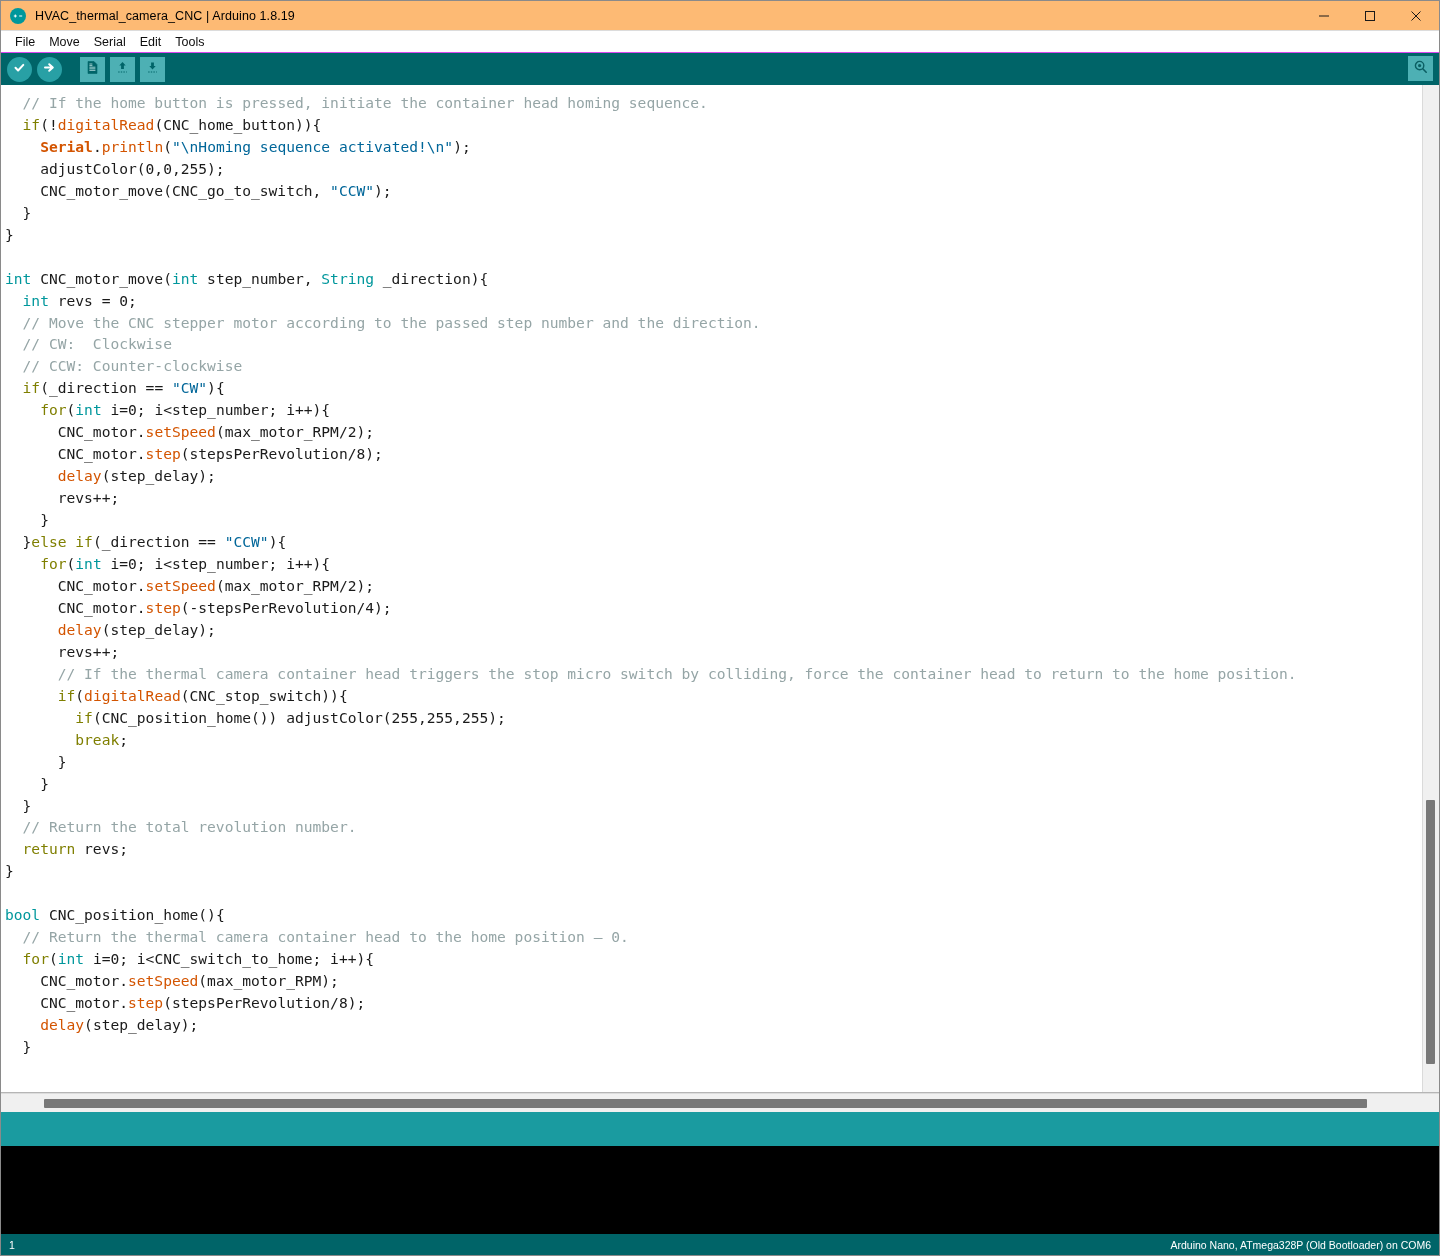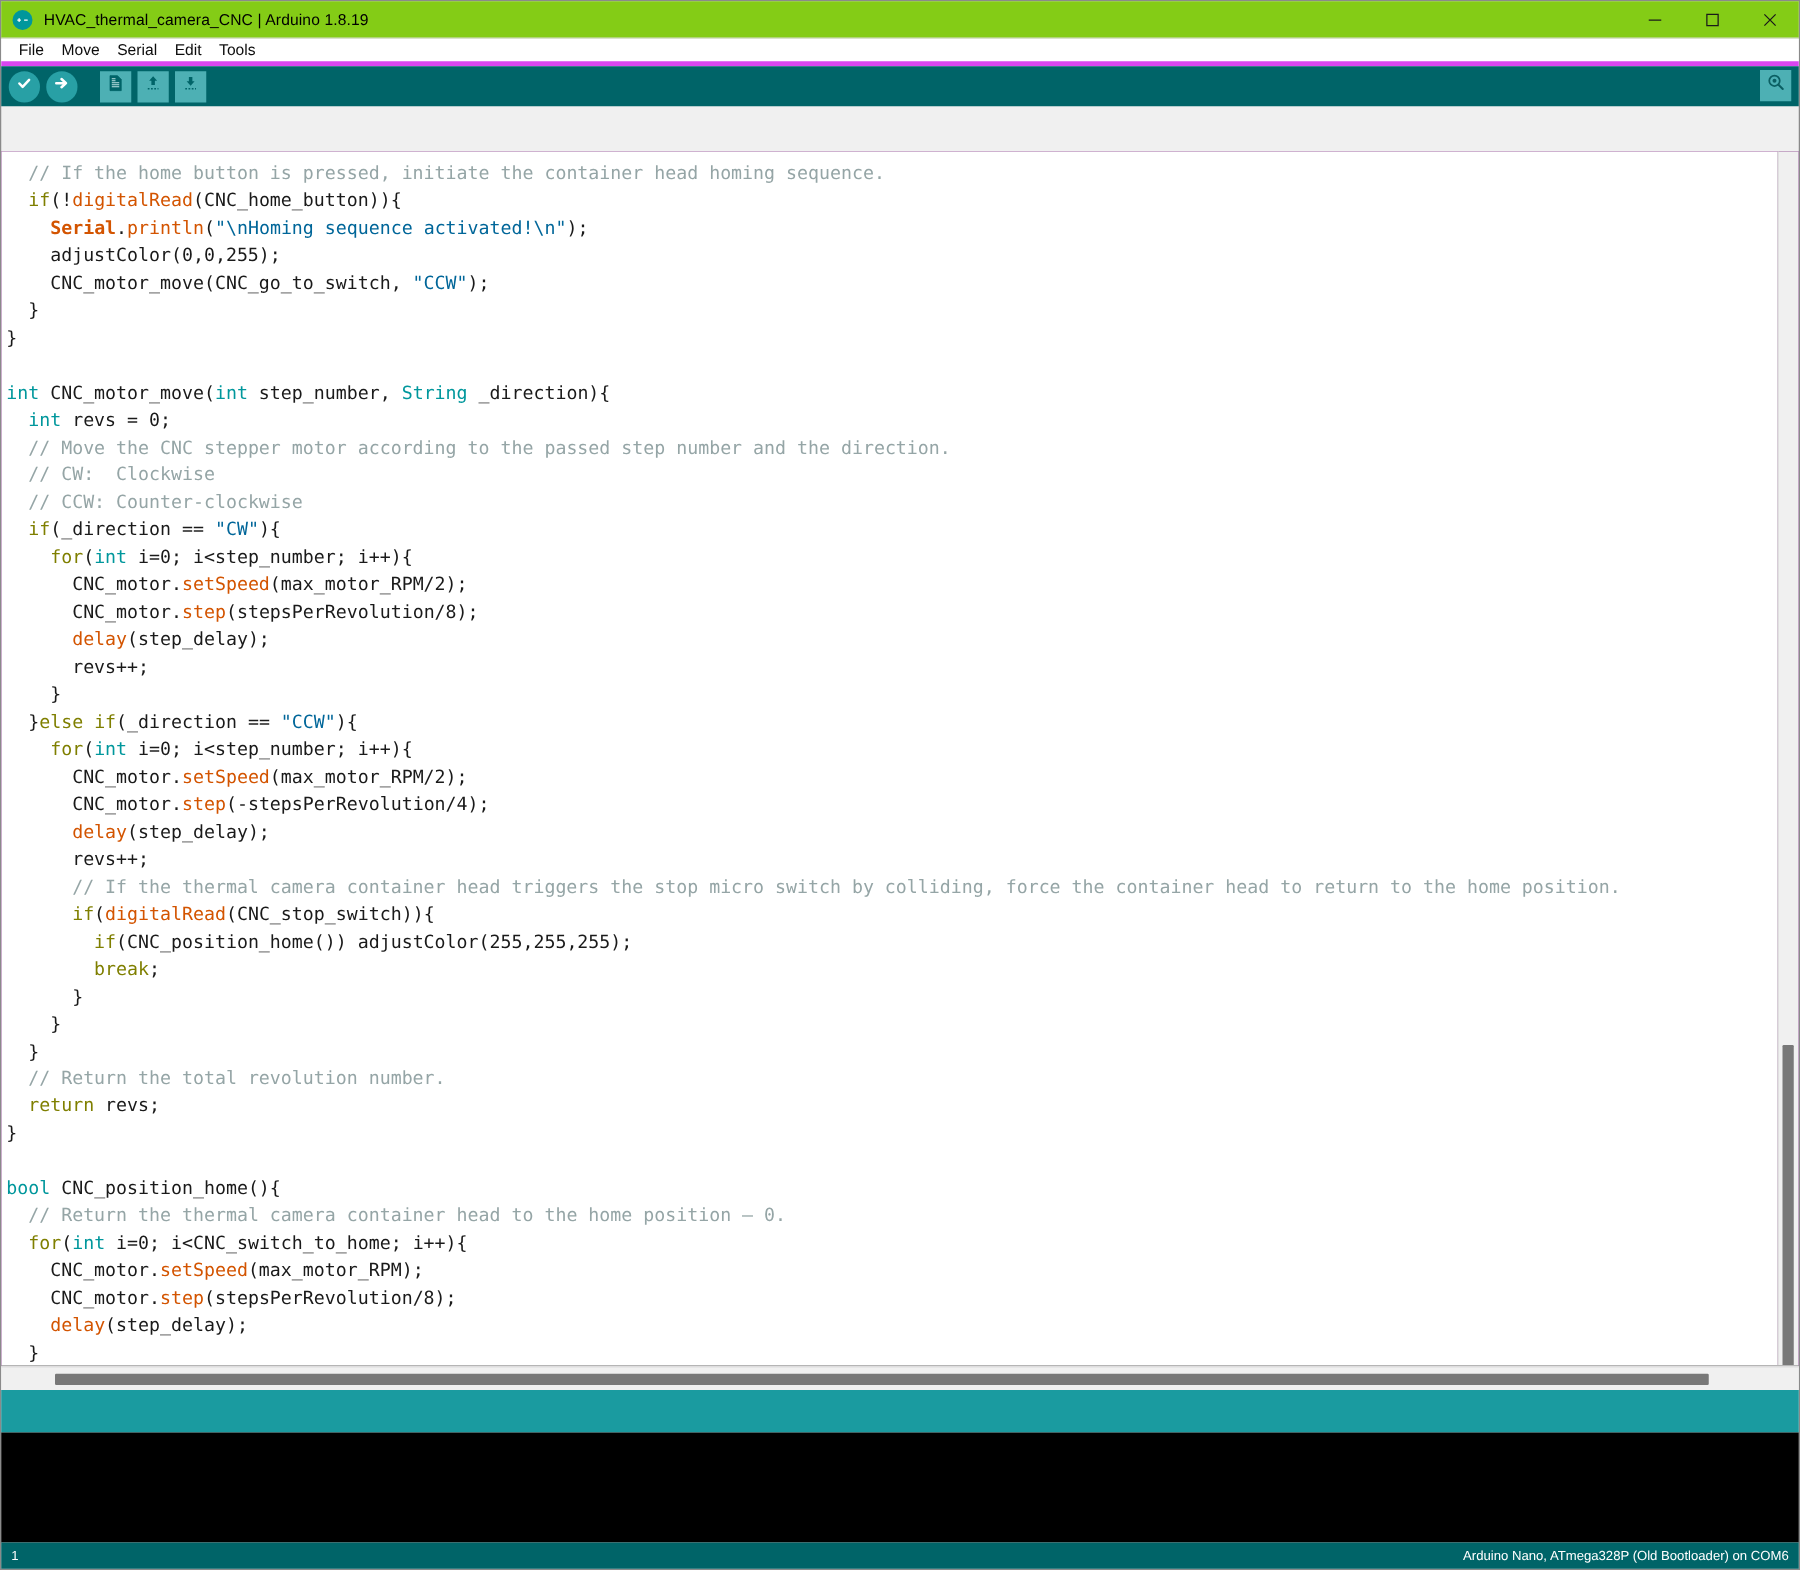--- a/index.html
+++ b/index.html
@@ -13,21 +13,21 @@
     width: 1440px; height: 1256px;
     position: relative;
     display: flex; flex-direction: column;
     border: 1px solid #8a8a8a;
     background: #f0f0f0;
   }
 
   
   .titlebar {
     height: 30px; flex: 0 0 30px;
-    background: #84cc16;
+    background: #fdba74;
     display: flex; align-items: center;
     border-bottom: 1px solid #dcdcdc;
   }
   .title-left { display: flex; align-items: center; padding-left: 9px; gap: 9px; flex: 1 1 auto; min-width: 0;}
   .app-logo {
     width: 16px; height: 16px; border-radius: 50%;
     background: #00979c;
     display: flex; align-items: center; justify-content: center;
     flex: 0 0 16px;
   }
@@ -42,21 +42,21 @@
     display: flex; align-items: center; justify-content: center;
   }
   .win-btn svg { display:block; }
 
   
   .menubar {
     height: 22px; flex: 0 0 22px;
     background: #ffffff;
     display: flex; align-items: center;
     padding-left: 7px;
-    border-bottom: 4px solid #d946ef;
+    border-bottom: 1px solid #d946ef;
   }
   .menu-item {
     font-size: 12.5px; color: #0d0d0d;
     padding: 0 7px; line-height: 22px;
     white-space: nowrap;
   }
 
   
   .toolbar {
     height: 32px; flex: 0 0 32px;
@@ -103,26 +103,25 @@
   .tab-menu-btn {
     position: absolute; right: 10px; top: 2px;
     width: 24px; height: 22px;
     background: #17888d;
     display: flex; align-items: center; justify-content: center;
   }
 
   
   .editor-wrap {
     flex: 1 1 auto;
-    background: #701a75;
+    background: #7f1d1d;
     position: relative;
     overflow: hidden;
     border-bottom: 1px solid #b5b5b5;
     display: flex;
-    margin-top: 36px;
   }
   .code-area {
     flex: 1 1 auto;
     position: relative;
     overflow: hidden;
     padding-top: 7px;
     background: #fff;
   }
   pre.code {
     font-family: "DejaVu Sans Mono", "Liberation Mono", monospace;

